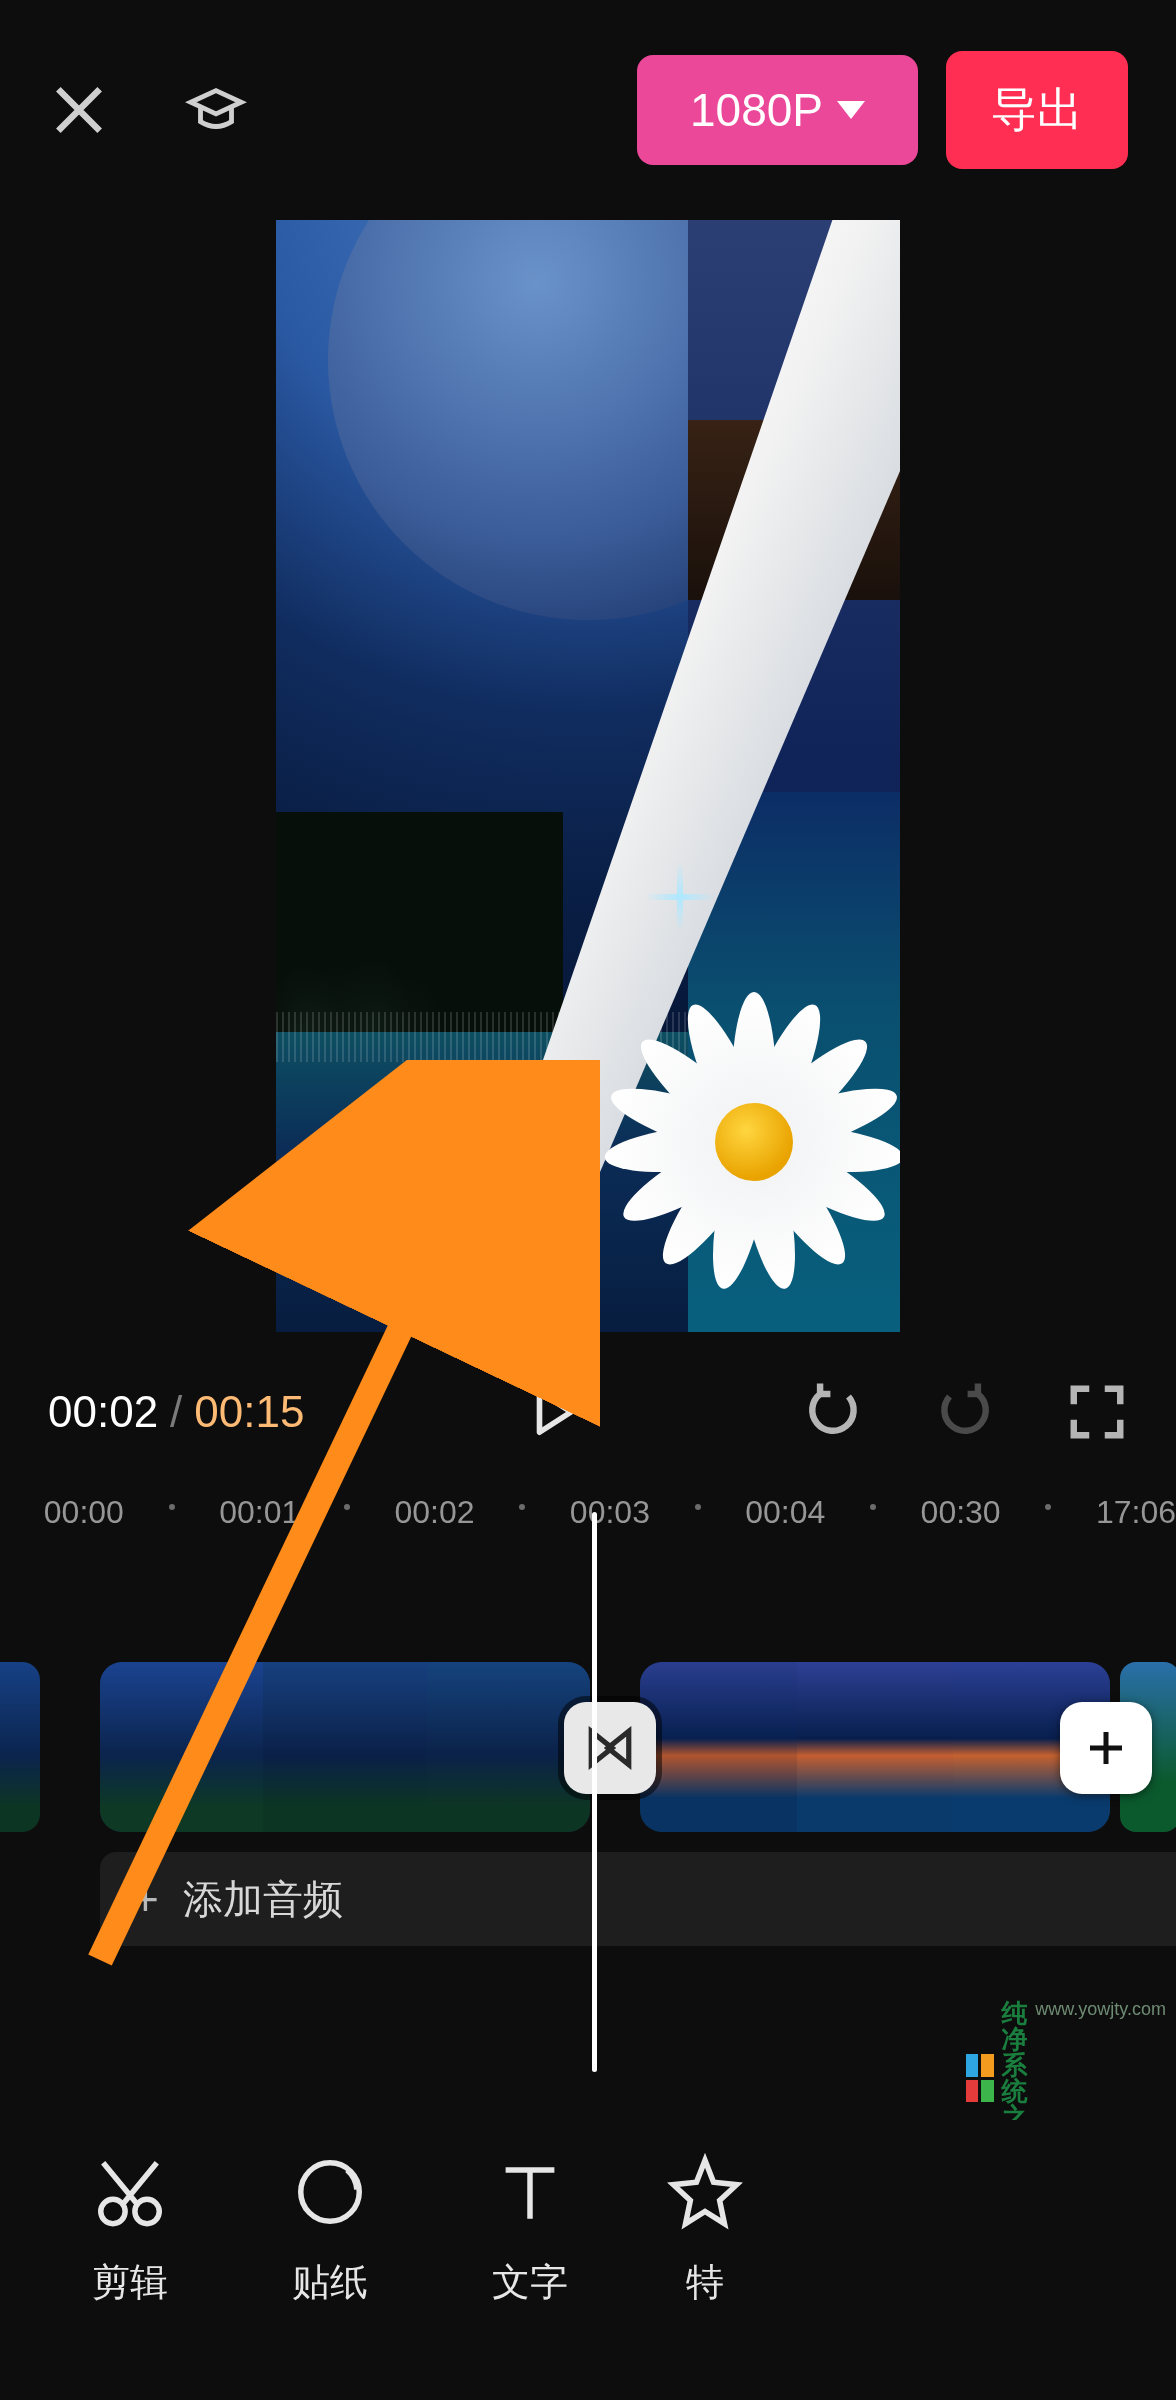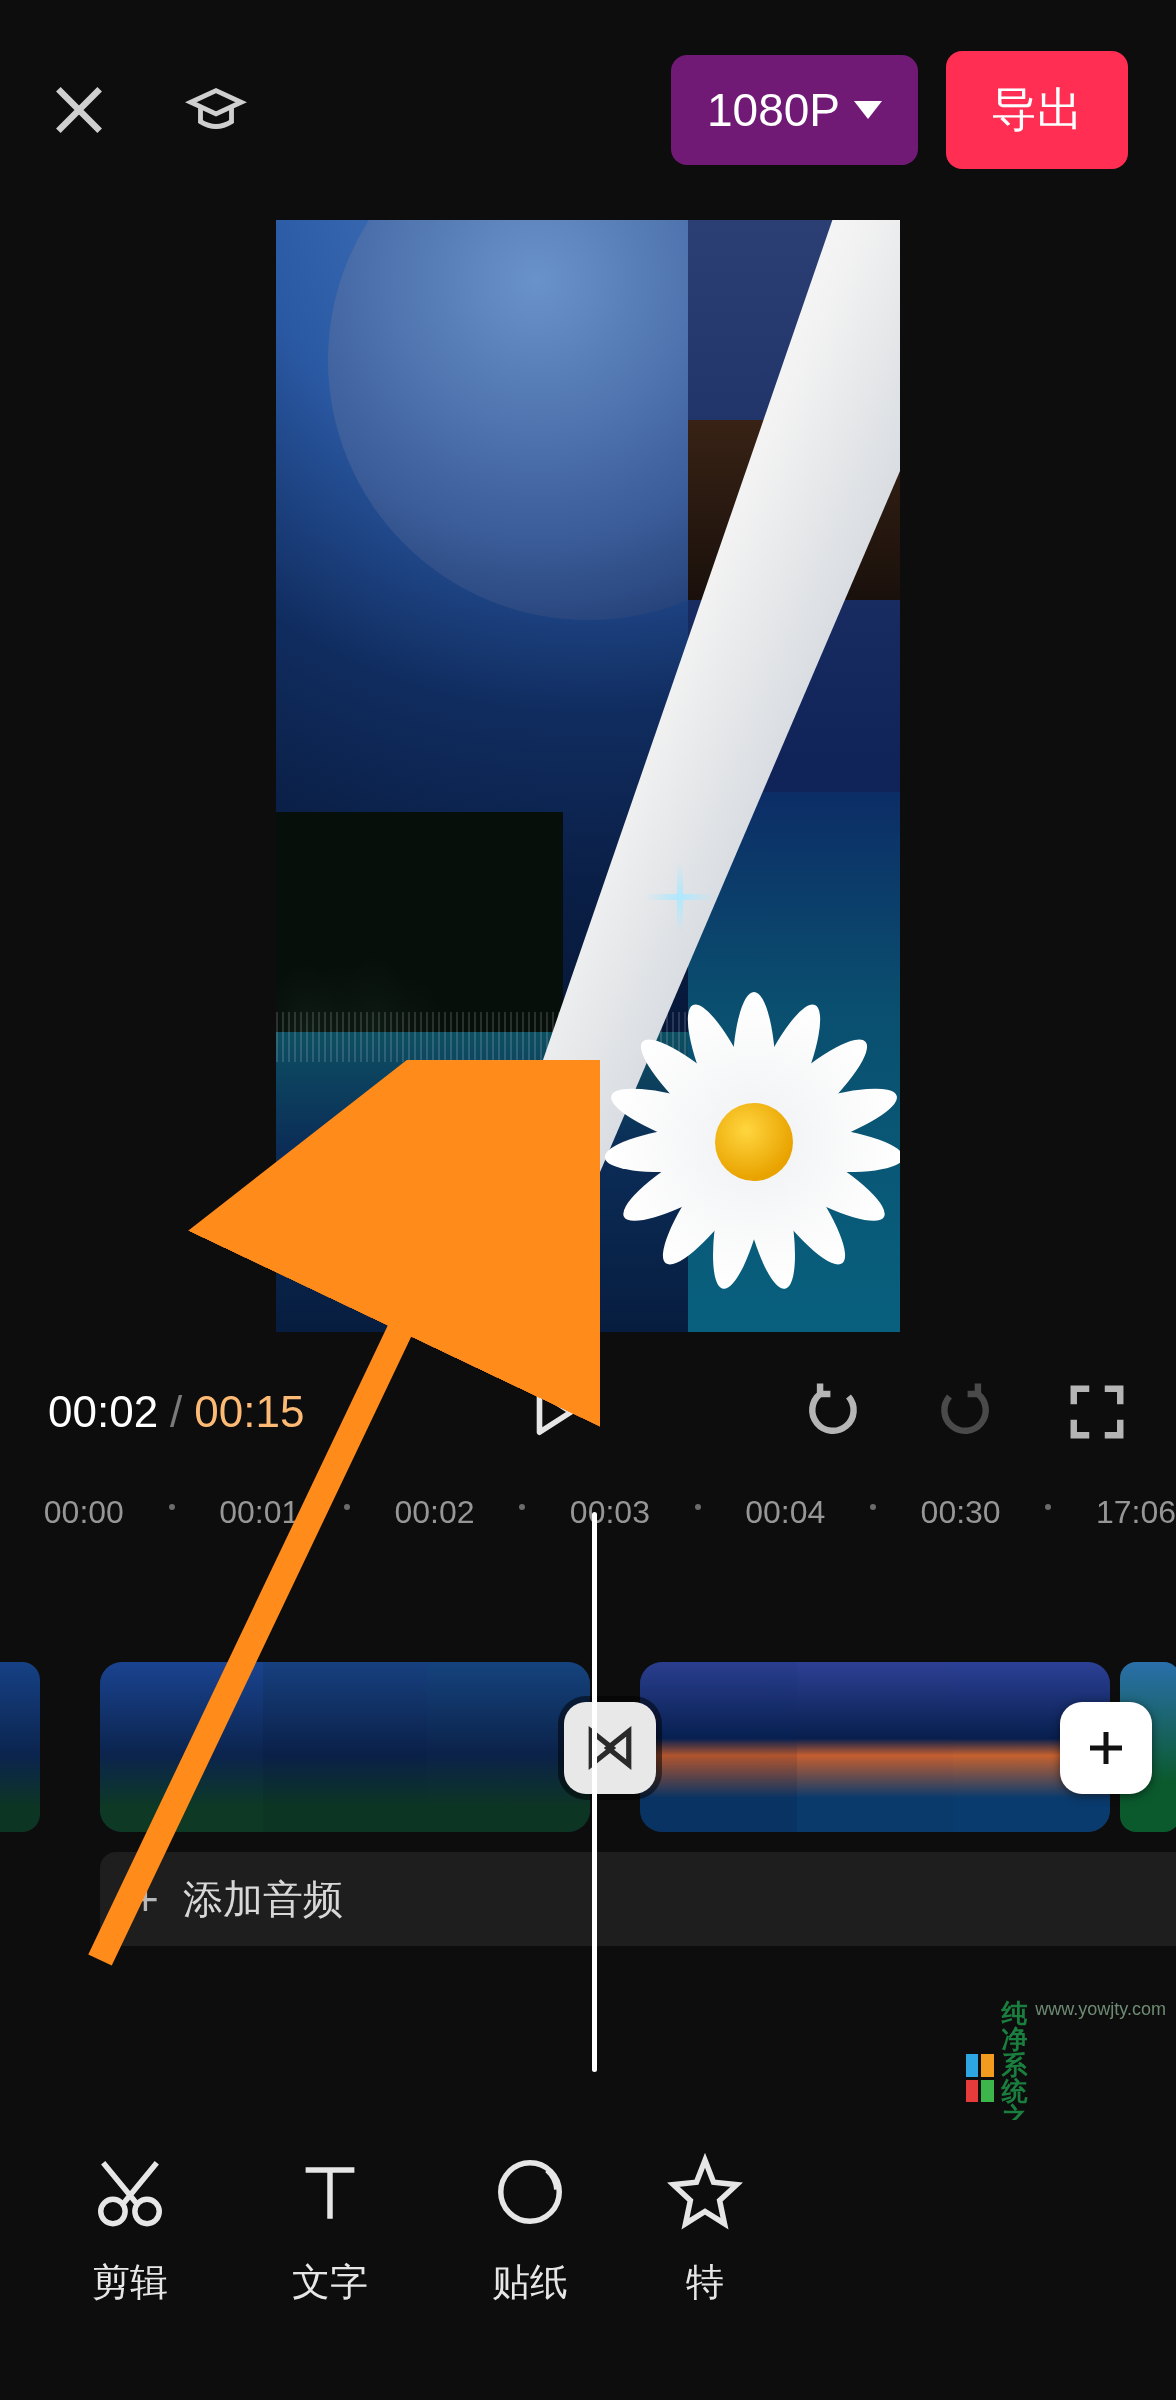--- a/index.html
+++ b/index.html
@@ -18,23 +18,23 @@
       align-items: center;
       justify-content: space-between;
       padding: 60px 48px 40px 48px;
       height: 200px;
     }
     .top-left { display: flex; align-items: center; gap: 75px; }
     .icon-btn { display: flex; align-items: center; justify-content: center; cursor: pointer; }
     .close-x svg, .grad-cap svg { width: 62px; height: 62px; stroke: #cfcfcf; fill: none; stroke-width: 5; }
     .top-right { display: flex; align-items: center; gap: 28px; }
     .res-btn {
-      background: #701a75;
+      background: #ec4899;
       border-radius: 16px;
-      padding: 28px 36px;
+      padding: 28px 53px;
       display: flex;
       align-items: center;
       gap: 14px;
       font-size: 46px;
       color: #fff;
       cursor: pointer;
     }
     .caret-down {
       width: 0; height: 0;
       border-left: 14px solid transparent;
@@ -487,30 +487,30 @@
   <div class="tool">
     <svg viewBox="0 0 64 64">
       <circle cx="18" cy="48" r="10"></circle>
         <circle cx="46" cy="48" r="10"></circle>
       <path d="M26 42 L54 8 M38 42 L10 8"></path>
     </svg>
     <span>剪辑</span>
   </div>
   <div class="tool">
     <svg viewBox="0 0 64 64">
-      <path d="M12 14 H52 M32 14 V54"></path>
-    </svg>
-    <span>文字</span>
-  </div>
-  <div class="tool">
-    <svg viewBox="0 0 64 64">
       <circle cx="32" cy="32" r="24"></circle>
         <path d="M46 14 A24 24 0 0 1 54 30"></path>
     </svg>
     <span>贴纸</span>
+  </div>
+  <div class="tool">
+    <svg viewBox="0 0 64 64">
+      <path d="M12 14 H52 M32 14 V54"></path>
+    </svg>
+    <span>文字</span>
   </div>
   <div class="tool">
     <svg viewBox="0 0 64 64">
       <path d="M32 6 L39 24 L58 26 L44 39 L48 58 L32 48 L16 58 L20 39 L6 26 L25 24 Z"></path>
     </svg>
     <span>特</span>
   </div>
 </div>
 
 </body></html>

